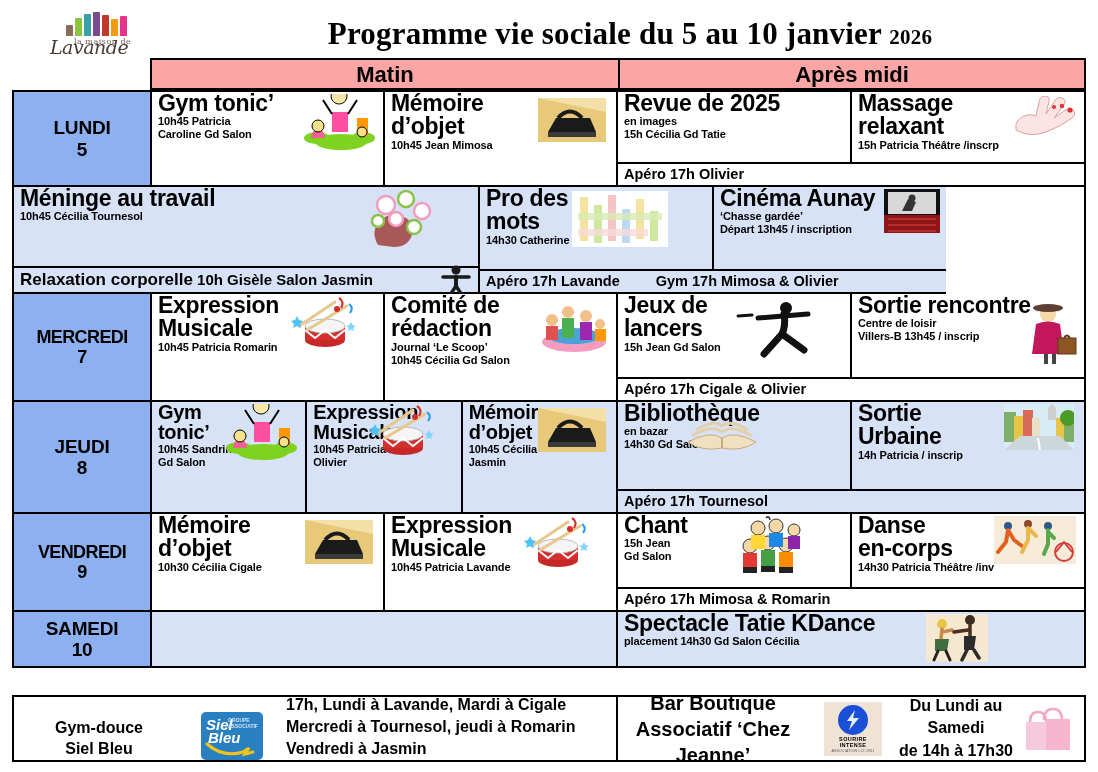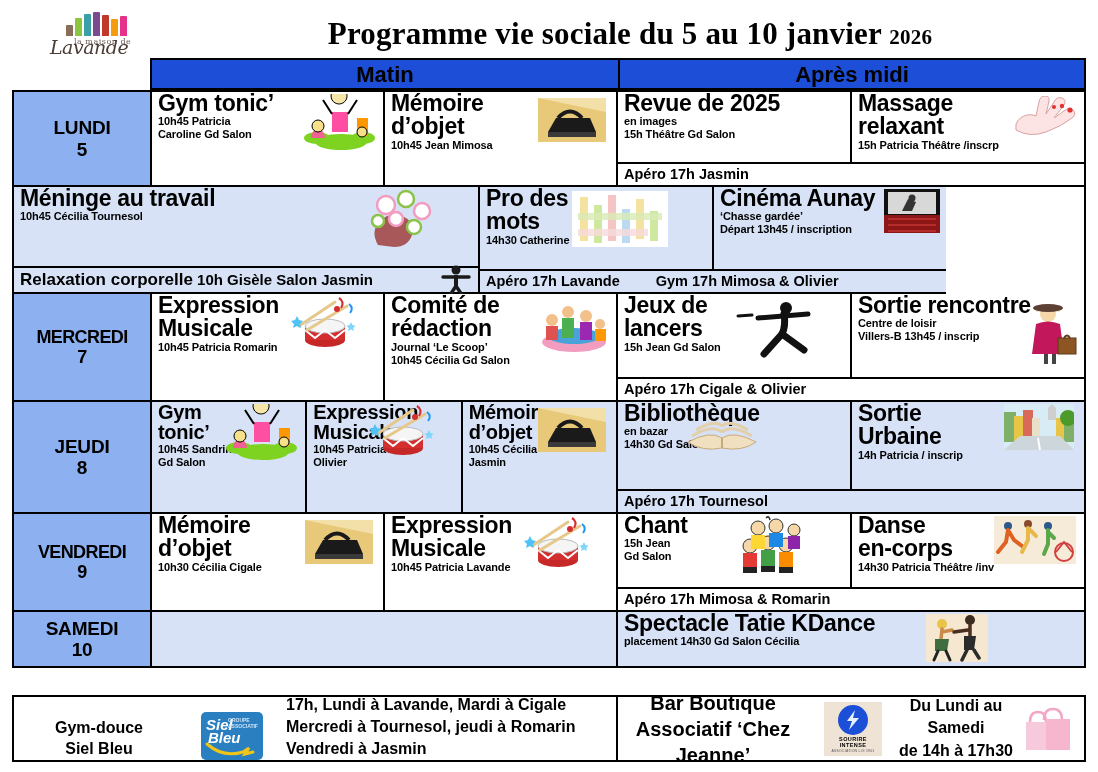--- a/index.html
+++ b/index.html
@@ -52,21 +52,21 @@
   .cell.wh { background:#ffffff; }
   .cell.bl { background:#d7e2f7; }
 
   .apero { border-bottom:2px solid #000; padding:2px 6px 2px 6px; font-size:14.5px; font-weight:bold; line-height:1.15; white-space:nowrap; }
   .apero.wh { background:#ffffff; }
   .apero.bl { background:#d7e2f7; }
   .apero .gap { display:inline-block; width:36px; }
 
   .hdrow { display:flex; width:100%; }
   .hdspacer { width:138px; min-width:138px; background:#ffffff; }
-  .hdcell { background:#1d4ed8; border:2px solid #000; border-right:none; text-align:center;
+  .hdcell { background:#fca5a5; border:2px solid #000; border-right:none; text-align:center;
             font-size:22px; font-weight:bold; line-height:30px; height:32px; }
   .hdcell:last-child { border-right:2px solid #000; }
   .hdcell.am { width:468px; min-width:468px; }
   .hdcell.pm { width:468px; min-width:468px; }
 
   .t1 { font-size:23px; font-weight:bold; line-height:1.02; letter-spacing:-.3px; }
   .t1.xs { font-size:20px; }
   .sub { font-size:11px; font-weight:bold; line-height:1.18; letter-spacing:-.1px; }
   .inline-sm { font-size:15px; font-weight:bold; }
 
@@ -175,36 +175,36 @@
                   </svg>
                 </span>
               </div>
             </div>
           </div>
           <div class="half pm">
             <div class="cells">
               <div class="cell wh">
                 <div class="t1">Revue de 2025</div>
                 <div class="sub">en images</div>
-                <div class="sub">15h Théâtre Gd Salon</div>
+                <div class="sub">15h Cécilia Gd Tatie</div>
               </div>
               <div class="cell wh">
                 <div class="t1">Massage<br>relaxant</div>
                 <div class="sub">15h Patricia Théâtre /inscrp</div>
                 <span class="ico" style="right: 4px; top: 4px;">
                   <svg class="art" width="68" height="40" viewBox="0 0 68 40">
                     <path d="M4,34 q14,8 30,2 q16,-6 26,-14 q5,-4 1,-8 q-4,-3 -9,1 l-10,7 q6,-8 10,-13 q3,-5 -2,-7 q-5,-2 -8,4 l-8,12 q2,-8 3,-13 q1,-5 -4,-5 q-5,0 -6,6 l-3,14 q-4,-2 -9,-1 q-8,2 -11,9 z" fill="#fde4e4" stroke="#d9a0a0"></path>
                     <circle cx="58" cy="14" r="2.6" fill="#e03030"></circle>
                     <circle cx="50" cy="10" r="2.2" fill="#e03030"></circle>
                     <circle cx="42" cy="11" r="2" fill="#e03030"></circle>
                   </svg>
                 </span>
               </div>
             </div>
-            <div class="apero wh"><span>Apéro 17h Jasmin</span></div>
+            <div class="apero wh"><span>Apéro 17h Olivier</span></div>
           </div>
         </div>
         <div class="row" style="height: 107px;">
           <div class="half am">
             <div class="cells">
               <div class="cell bl">
                 <div class="t1">Méninge au travail</div>
                 <div class="sub">10h45 Cécilia Tournesol</div>
                 <span class="ico" style="right: 42px; top: 2px;">
                   <svg class="art" width="72" height="62" viewBox="0 0 72 62">

